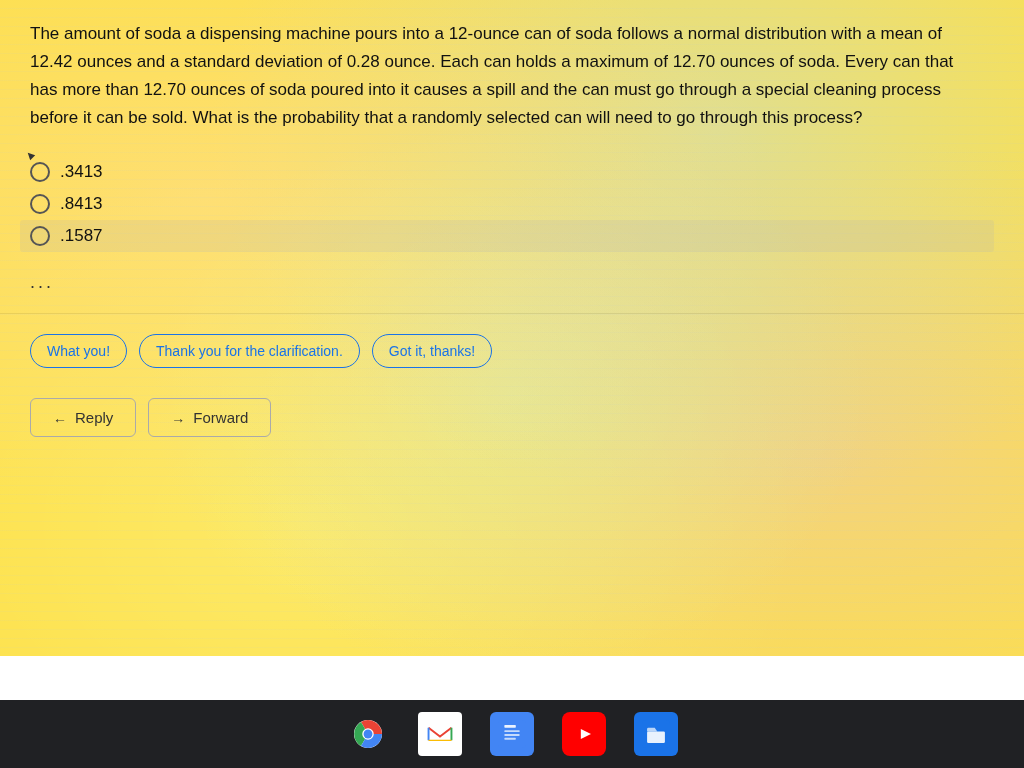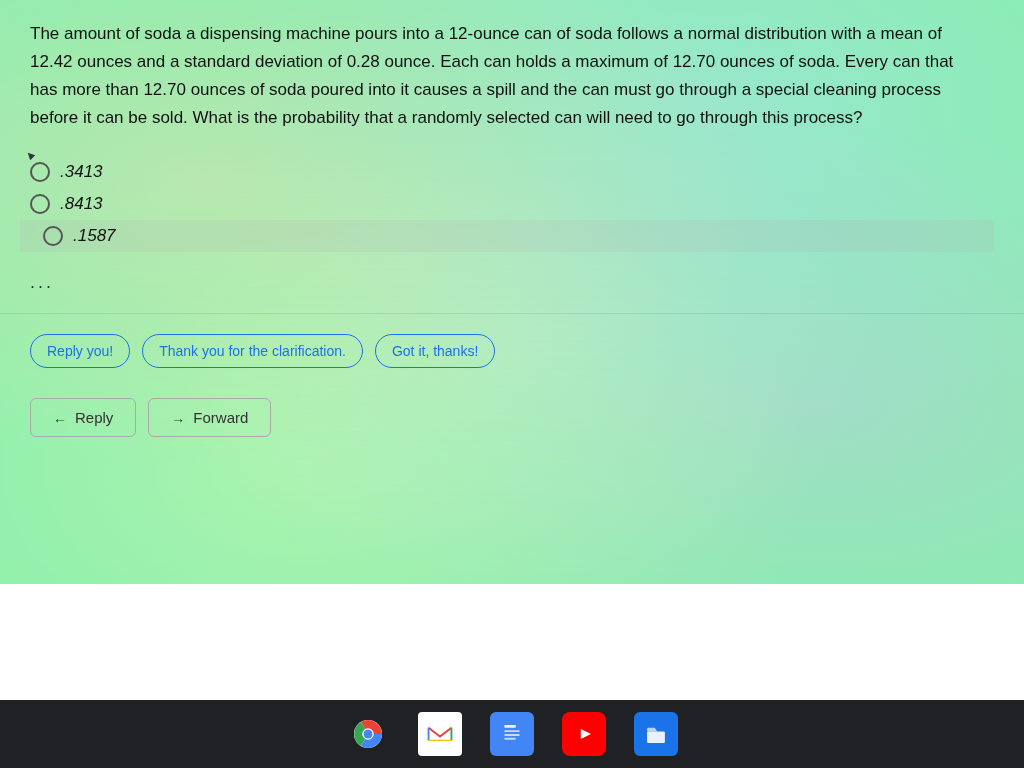--- a/index.html
+++ b/index.html
@@ -9,22 +9,22 @@
       height: 768px;
       overflow: hidden;
       font-family: Arial, sans-serif;
       background: #fff;
       position: relative;
     }
 
     .main-content {
       position: relative;
       width: 100%;
-      height: 584px;
-      background: #86efac;
+      height: 656px;
+      background: #fde047;
       overflow: hidden;
     }
 
     
     .bg-overlay {
       position: absolute;
       top: 0; left: 0; right: 0; bottom: 0;
       background:
         radial-gradient(ellipse at 20% 30%, rgba(255, 220, 180, 0.4) 0%, transparent 50%),
         radial-gradient(ellipse at 70% 20%, rgba(180, 220, 255, 0.4) 0%, transparent 50%),
@@ -60,36 +60,35 @@
       font-size: 17px;
       line-height: 1.65;
       color: #111;
       margin-bottom: 24px;
       max-width: 940px;
     }
 
     .options-list {
       list-style: none;
       margin-bottom: 20px;
-      font-style: italic;
     }
 
     .option-item {
       display: flex;
       align-items: center;
       padding: 6px 0;
       font-size: 17px;
       color: #111;
       cursor: pointer;
     }
 
     .option-item.highlighted {
       background-color: rgba(180, 180, 180, 0.18);
       margin-left: -10px;
-      padding-left: 23px;
+      padding-left: 10px;
       padding-right: 10px;
       border-radius: 3px;
     }
 
     .radio-circle {
       width: 20px;
       height: 20px;
       border: 2px solid #555;
       border-radius: 50%;
       margin-right: 10px;
@@ -218,21 +217,21 @@
           <span class="radio-circle"></span>
           <span>.1587</span>
         </li>
       </ul>
 
     <div class="dots-row">...</div>
 
     <div class="separator-line"></div>
 
     <div class="quick-replies">
-    <button class="quick-reply-btn">Reply you!</button>
+    <button class="quick-reply-btn">What you!</button>
         <button class="quick-reply-btn">Thank you for the clarification.</button>
         <button class="quick-reply-btn">Got it, thanks!</button>
       </div>
 
     <div class="action-buttons">
     <button class="action-btn">
           <span class="btn-icon">←</span>
           <span>Reply</span>
         </button>
         <button class="action-btn">

